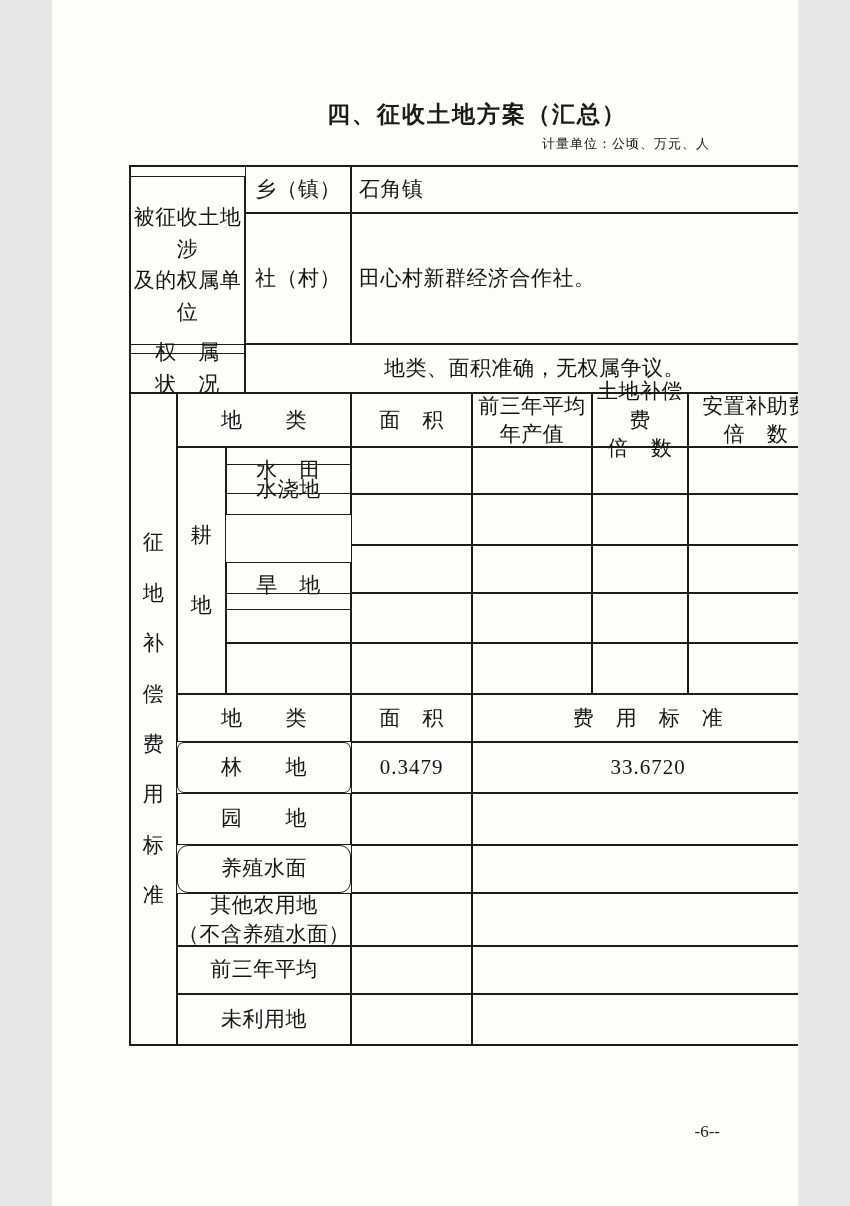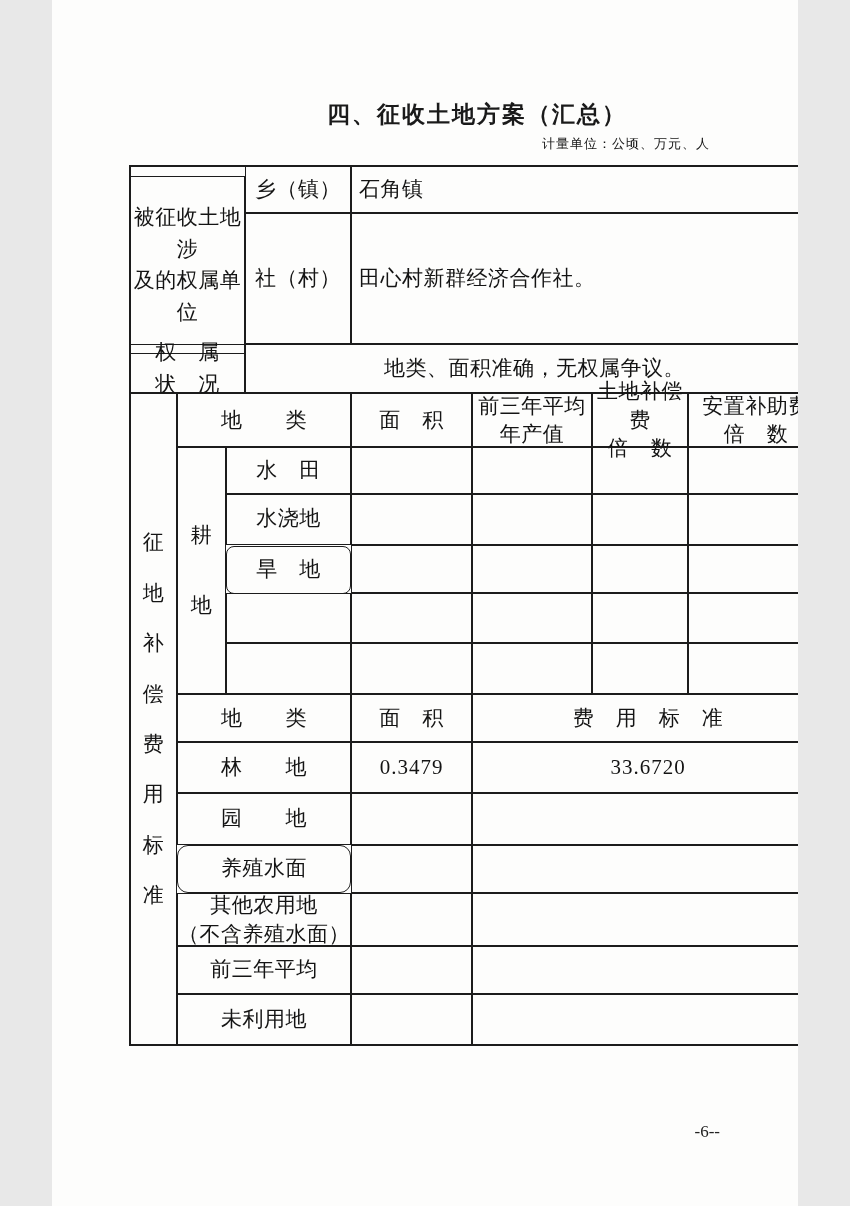--- a/index.html
+++ b/index.html
@@ -75,27 +75,27 @@
   <div class="c" style="left:125px;top:447px;width:49px;height:247px;">
     <span class="vtext2">耕地</span>
   </div>
 
   <div class="c" style="left:174px;top:447px;width:125px;height:47px;">水　田</div>
   <div class="c" style="left:299px;top:447px;width:121px;height:47px;"></div>
   <div class="c" style="left:420px;top:447px;width:120px;height:47px;"></div>
   <div class="c" style="left:540px;top:447px;width:96px;height:47px;"></div>
   <div class="c" style="left:636px;top:447px;width:136px;height:47px;"></div>
 
-  <div class="c" style="left:174px;top:494px;width:125px;height:51px;font-family:Liberation Mono, monospace;">水浇地</div>
+  <div class="c" style="left:174px;top:464px;width:125px;height:51px;">水浇地</div>
   <div class="c" style="left:299px;top:494px;width:121px;height:51px;"></div>
   <div class="c" style="left:420px;top:494px;width:120px;height:51px;"></div>
   <div class="c" style="left:540px;top:494px;width:96px;height:51px;"></div>
   <div class="c" style="left:636px;top:494px;width:136px;height:51px;"></div>
 
-  <div class="c" style="left:174px;top:546px;width:125px;height:48px;border-radius:8px;">旱　地</div>
+  <div class="c" style="left:174px;top:562px;width:125px;height:48px;">旱　地</div>
   <div class="c" style="left:299px;top:545px;width:121px;height:48px;"></div>
   <div class="c" style="left:420px;top:545px;width:120px;height:48px;"></div>
   <div class="c" style="left:540px;top:545px;width:96px;height:48px;"></div>
   <div class="c" style="left:636px;top:545px;width:136px;height:48px;"></div>
 
   <div class="c" style="left:174px;top:593px;width:125px;height:50px;"></div>
   <div class="c" style="left:299px;top:593px;width:121px;height:50px;"></div>
   <div class="c" style="left:420px;top:593px;width:120px;height:50px;"></div>
   <div class="c" style="left:540px;top:593px;width:96px;height:50px;"></div>
   <div class="c" style="left:636px;top:593px;width:136px;height:50px;"></div>
@@ -103,21 +103,21 @@
   <div class="c" style="left:174px;top:643px;width:125px;height:51px;"></div>
   <div class="c" style="left:299px;top:643px;width:121px;height:51px;"></div>
   <div class="c" style="left:420px;top:643px;width:120px;height:51px;"></div>
   <div class="c" style="left:540px;top:643px;width:96px;height:51px;"></div>
   <div class="c" style="left:636px;top:643px;width:136px;height:51px;"></div>
 
   <div class="c hdr" style="left:125px;top:694px;width:174px;height:48px;">地　　类</div>
   <div class="c hdr" style="left:299px;top:694px;width:121px;height:48px;">面　积</div>
   <div class="c hdr" style="left:420px;top:694px;width:352px;height:48px;">费　用　标　准</div>
 
-  <div class="c" style="left:125px;top:742px;width:174px;height:51px;">林　　地</div>
+  <div class="c" style="left:125px;top:742px;width:174px;height:51px;border-radius:7px;">林　　地</div>
   <div class="c num" style="left:299px;top:742px;width:121px;height:51px;">0.3479</div>
   <div class="c num" style="left:420px;top:742px;width:352px;height:51px;">33.6720</div>
 
   <div class="c" style="left:125px;top:793px;width:174px;height:52px;">园　　地</div>
   <div class="c" style="left:299px;top:793px;width:121px;height:52px;"></div>
   <div class="c" style="left:420px;top:793px;width:352px;height:52px;"></div>
 
   <div class="c" style="left:125px;top:845px;width:174px;height:48px;border-radius:11px;">养殖水面</div>
   <div class="c" style="left:299px;top:845px;width:121px;height:48px;"></div>
   <div class="c" style="left:420px;top:845px;width:352px;height:48px;"></div>

